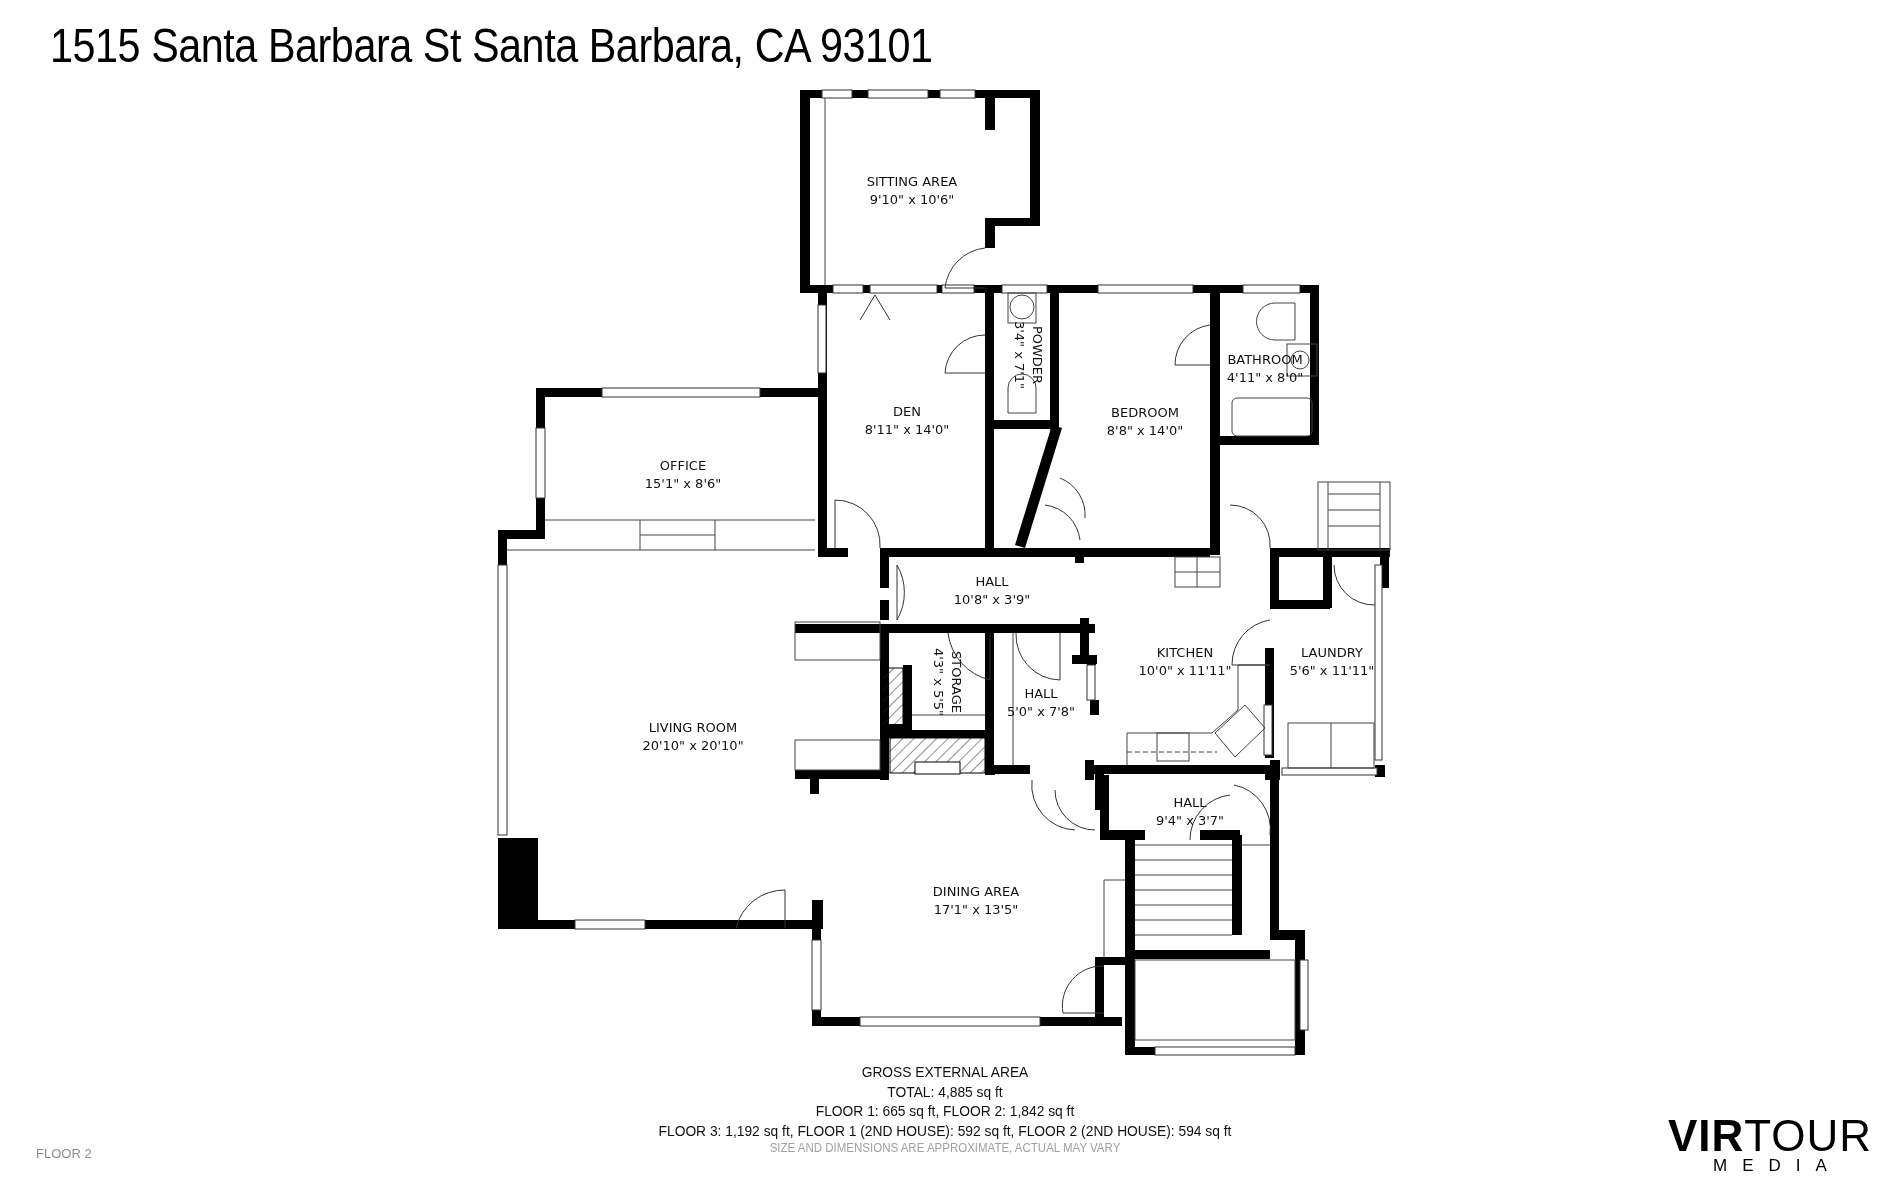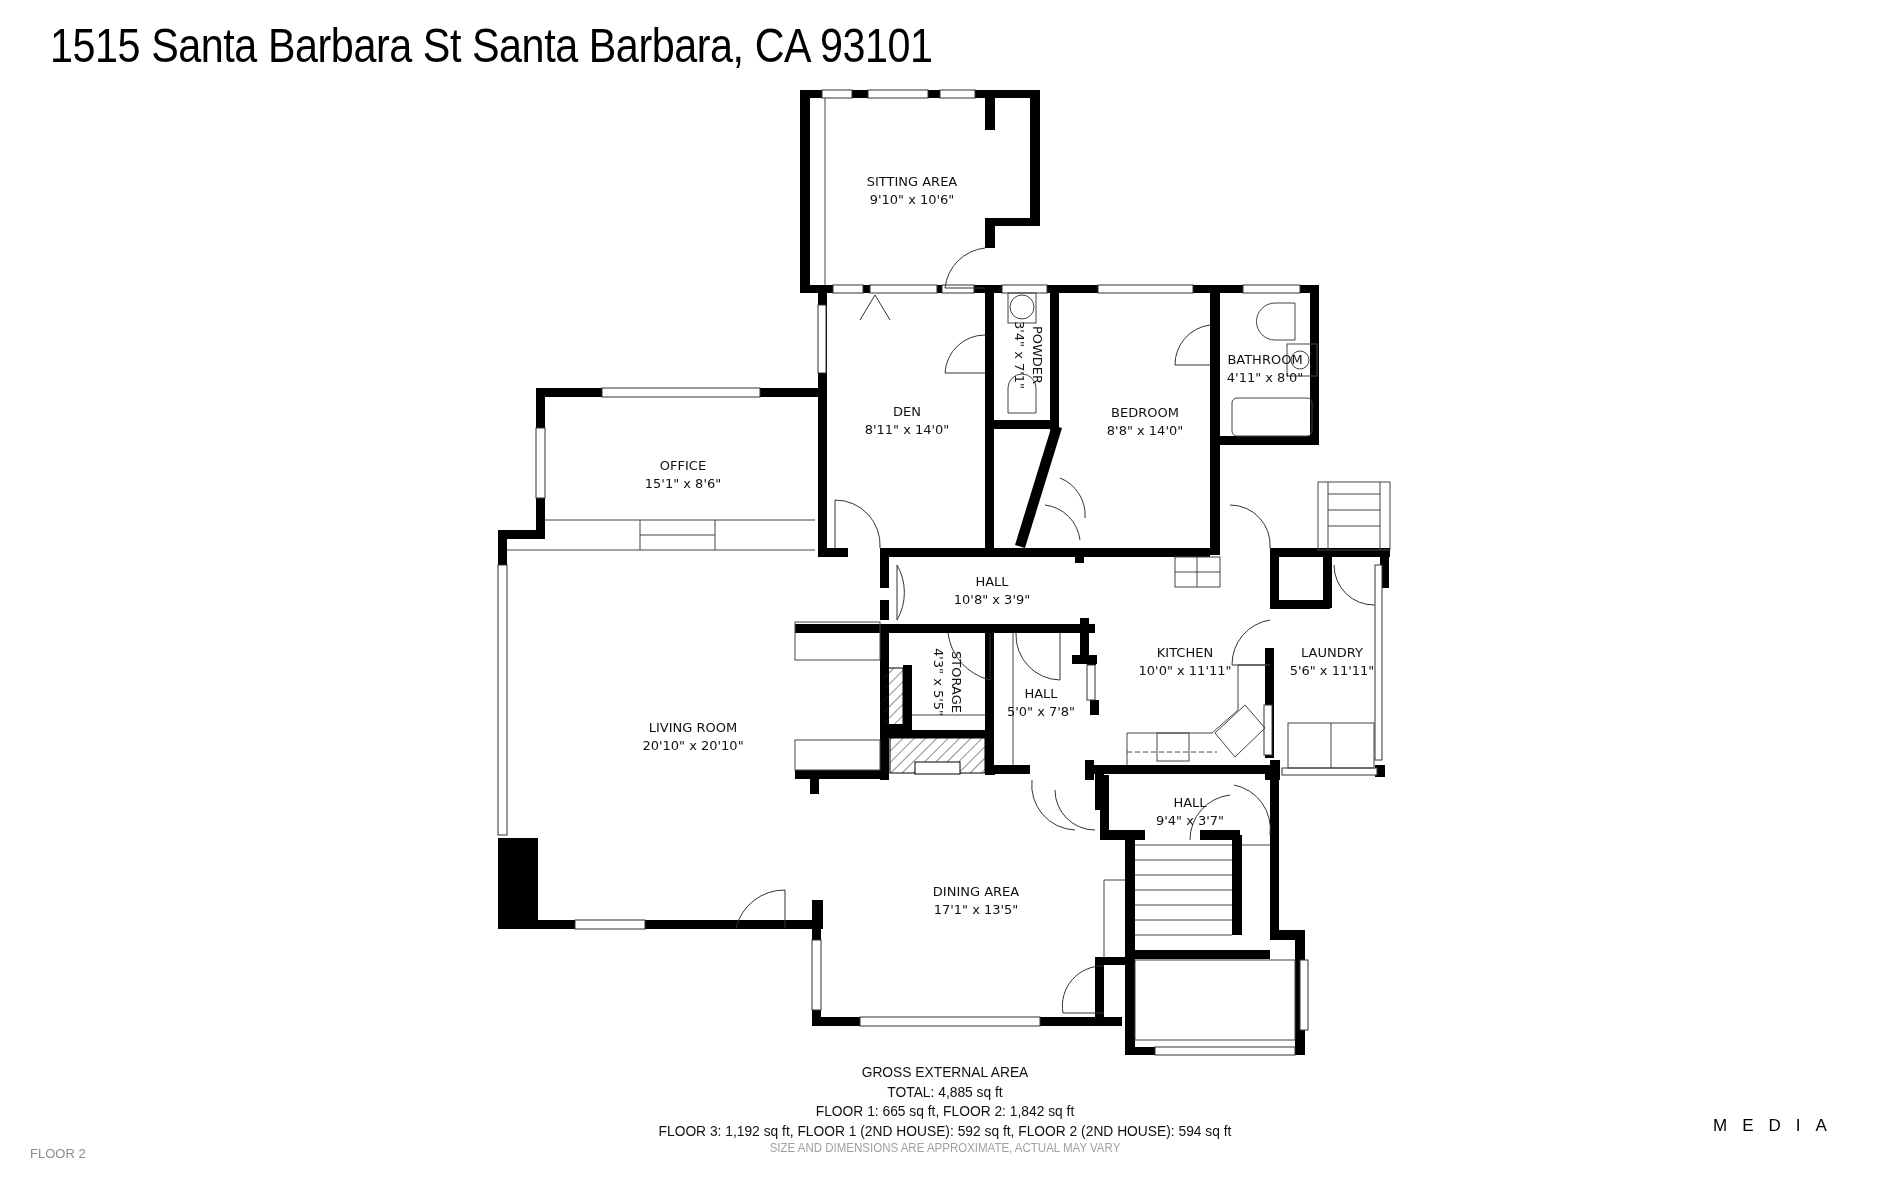--- a/index.html
+++ b/index.html
@@ -2,21 +2,21 @@
 <html><head>
 <meta charset="utf-8">
 <style>
   html, body { margin: 0; padding: 0; background: #ffffff; }
   body { width: 1890px; height: 1181px; position: relative; overflow: hidden; font-family: "DejaVu Sans", sans-serif; }
   .title { position: absolute; left: 50px; top: 18px; font-family: "Liberation Sans", sans-serif; font-size: 48px; color: #000; letter-spacing: -0.5px; transform: scaleX(0.86); transform-origin: left top; white-space: nowrap; }
   svg.plan { position: absolute; left: 0; top: 0; }
   .rlabel { font-family: "DejaVu Sans", sans-serif; font-size: 13px; fill: #111; text-anchor: middle; }
   .summary { position: absolute; left: 0; width: 1890px; top: 1062px; text-align: center; font-family: "Liberation Sans", sans-serif; font-size: 15px; color: #111; line-height: 19.5px; transform: scaleX(0.92); transform-origin: center top; }
   .summary .disclaimer { color: #a0a0a0; font-size: 12.5px; line-height: 16px; }
-  .floor-label { position: absolute; left: 30px; top: 1146px; font-family: "Liberation Sans", sans-serif; font-size: 13px; color: #8c8c8c; }
+  .floor-label { position: absolute; left: 36px; top: 1146px; font-family: "Liberation Sans", sans-serif; font-size: 13px; color: #8c8c8c; }
   .logo { position: absolute; left: 1655px; top: 1116px; width: 230px; text-align: center; }
   .logo .brand { font-family: "Liberation Sans", sans-serif; font-size: 44px; line-height: 40px; color: #000; letter-spacing: 1px; white-space: nowrap; }
   .logo .brand b { font-weight: 900; }
   .logo .brand span.light { font-weight: 400; }
   .logo .media { font-family: "Liberation Sans", sans-serif; font-size: 17px; letter-spacing: 15px; color: #000; margin-top: 0; padding-left: 15px; }
 </style>
 </head>
 <body>
 
 <div class="title">1515 Santa Barbara St Santa Barbara, CA 93101</div>
@@ -296,14 +296,15 @@
   <div>GROSS EXTERNAL AREA</div>
   <div>TOTAL: 4,885 sq ft</div>
   <div>FLOOR 1: 665 sq ft, FLOOR 2: 1,842 sq ft</div>
   <div>FLOOR 3: 1,192 sq ft, FLOOR 1 (2ND HOUSE): 592 sq ft, FLOOR 2 (2ND HOUSE): 594 sq ft</div>
   <div class="disclaimer">SIZE AND DIMENSIONS ARE APPROXIMATE, ACTUAL MAY VARY</div>
 </div>
 
 <div class="floor-label">FLOOR 2</div>
 
 <div class="logo">
+  <div class="brand"><b>VIR</b><span class="light">TOUR</span></div>
   <div class="media">MEDIA</div>
 </div>
 
 </body></html>

